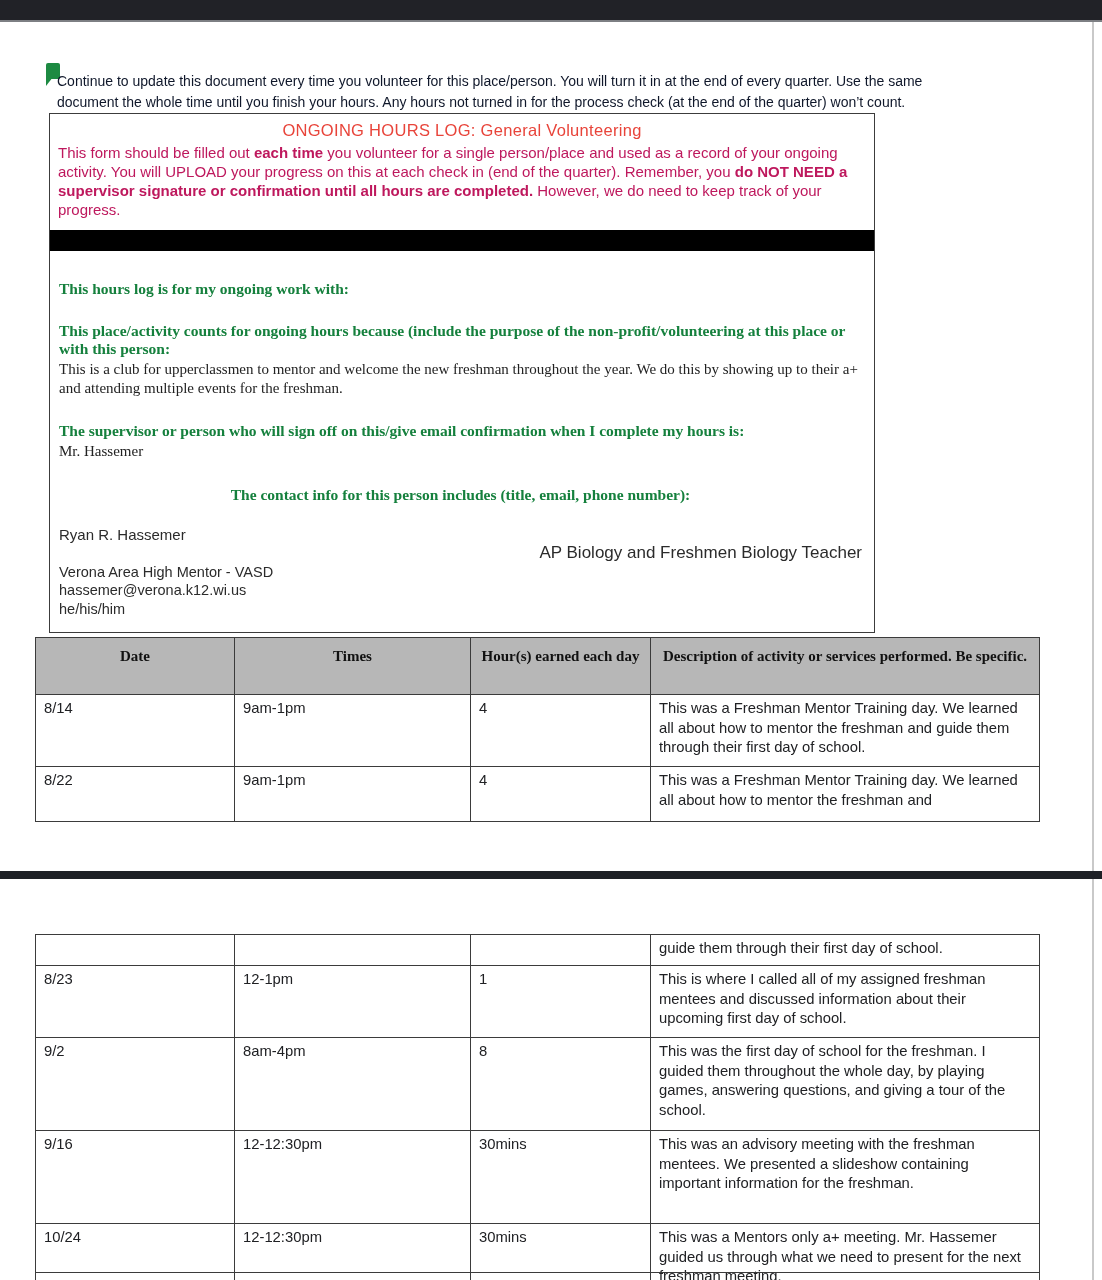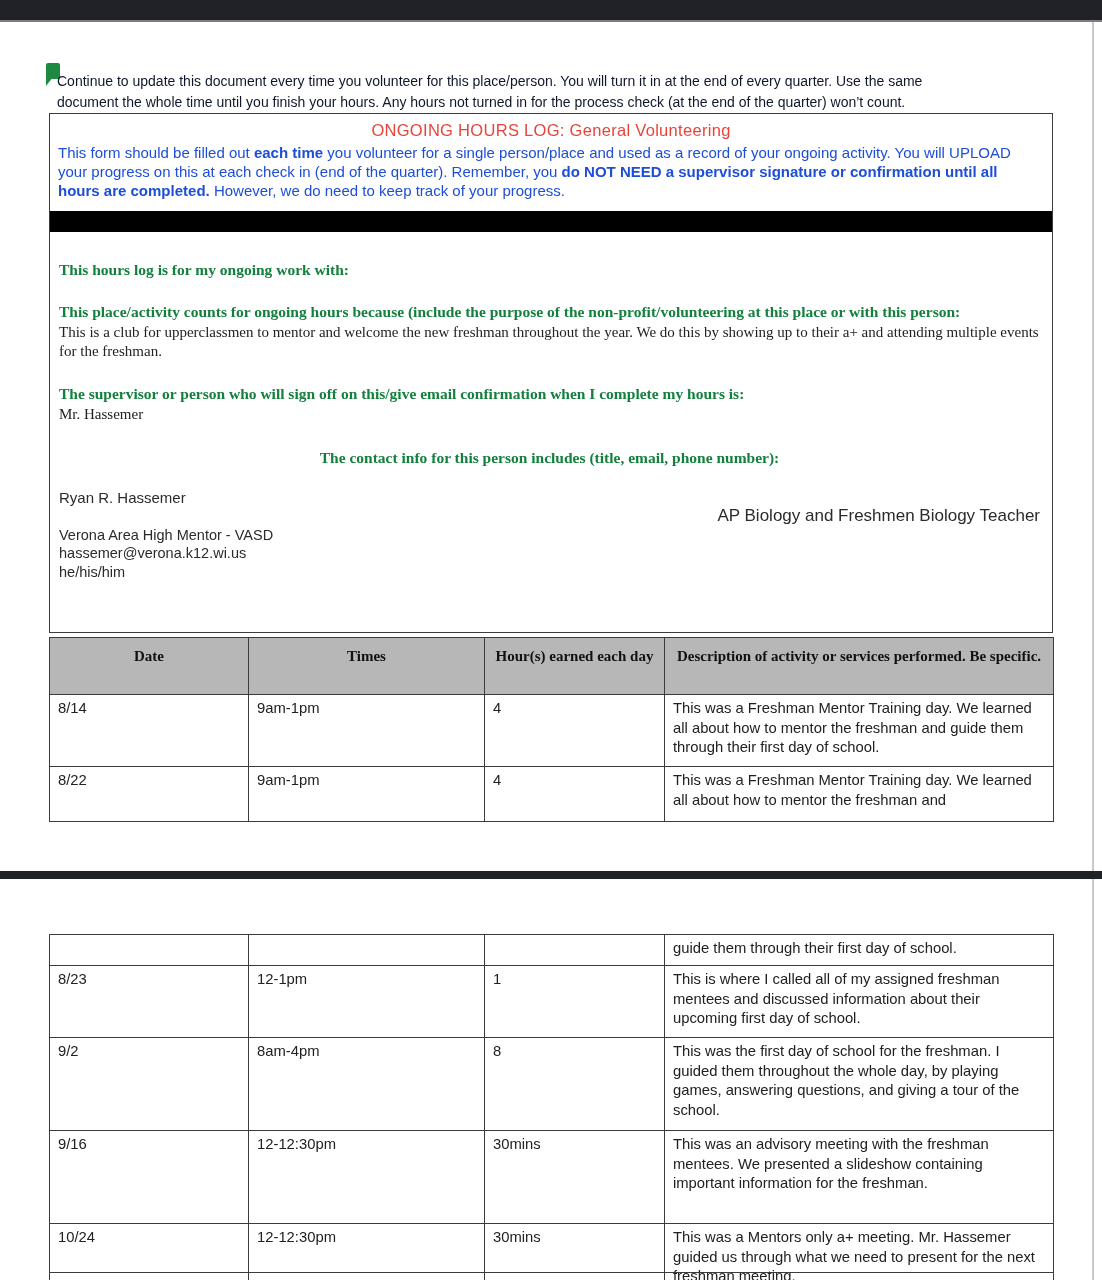--- a/index.html
+++ b/index.html
@@ -25,48 +25,48 @@
   .collab-cursor .tail{
     position:absolute; left:2px; top:14px; width:0; height:0;
     border-left:7px solid #1d8a42; border-bottom:9px solid transparent;
   }
   .intro{
     position:absolute; left:57px; top:71px; width:960px;
     font-size:14px; line-height:20.5px; color:#0f172a;
   }
   .intro span{display:block;}
   .form-box{
-    position:absolute; left:49px; top:113px; width:1004px; height:520px;
+    position:absolute; left:49px; top:113px; width:826px; height:520px;
     border:1px solid #3c3c3c; box-sizing:border-box; overflow:hidden;
   }
   .box-title{
     margin-top:7px; text-align:center; color:#e8443a;
     font-size:16.5px; font-weight:500; letter-spacing:.3px;
   }
   .box-para{
-    margin:3px 10px 0 8px; font-size:15px; line-height:19px; color:#1d4ed8;
+    margin:3px 10px 0 8px; font-size:15px; line-height:19px; color:#be185d;
   }
   .black-bar{
     margin-top:11px; margin-left:-1px; width:1004px; height:21px; background:#000;
   }
   .serif{font-family:"Liberation Serif", serif;}
   .box-body{margin:0 12px 0 9px;}
   .sec-h{font-weight:bold; font-size:15.5px; line-height:18px; color:#15803d;}
   .sec-b{font-size:15px; line-height:18.5px; color:#222; margin-top:2px;}
   .mt-first{margin-top:29px;}
   .mt-a{margin-top:24px;}
   .mt-b{margin-top:25px;}
   .mt-c{margin-top:25px;text-align:center;}
   .contact{margin-top:22px; font-family:"Liberation Sans", sans-serif;}
   .contact div{line-height:18.5px; color:#2b2b2b;}
   .contact .c0{font-size:15px;}
   .contact .c1{font-size:17px;text-align:right;}
   .contact .c2,.contact .c3,.contact .c4{font-size:14.5px;}
   table.log{
-    position:absolute; left:49px; border-collapse:collapse; table-layout:fixed;
+    position:absolute; left:35px; border-collapse:collapse; table-layout:fixed;
     width:1004px; font-size:14.8px; line-height:19.5px; color:#202124;
   }
   table.log td, table.log th{
     border:1px solid #3b3b3b; vertical-align:top; padding:4px 8px;
     overflow:hidden; box-sizing:border-box;
   }
   table.log th{
     background:#b7b7b7; font-family:"Liberation Serif", serif; font-weight:bold;
     font-size:15px; line-height:19px; text-align:center; padding:9px 6px 4px;
     color:#111;

